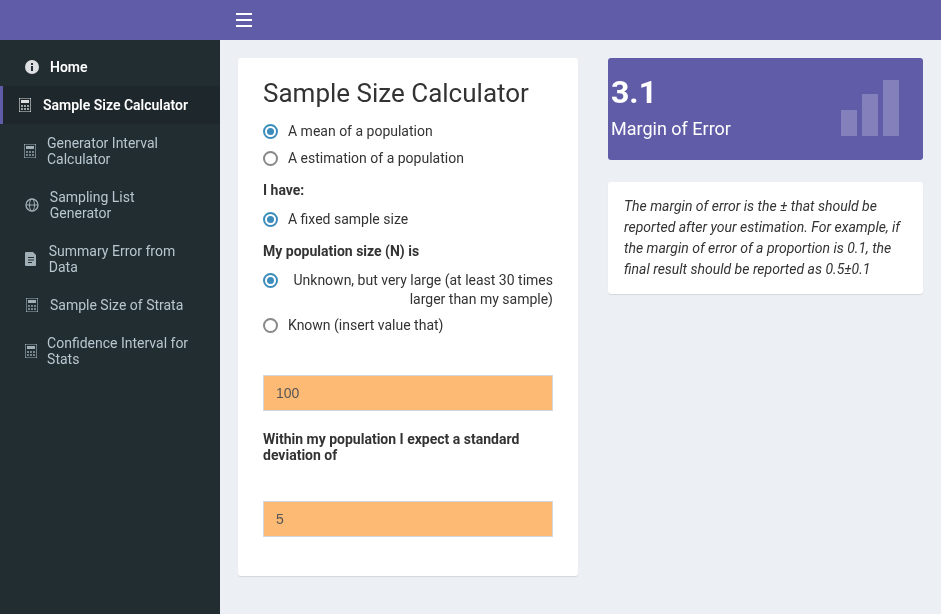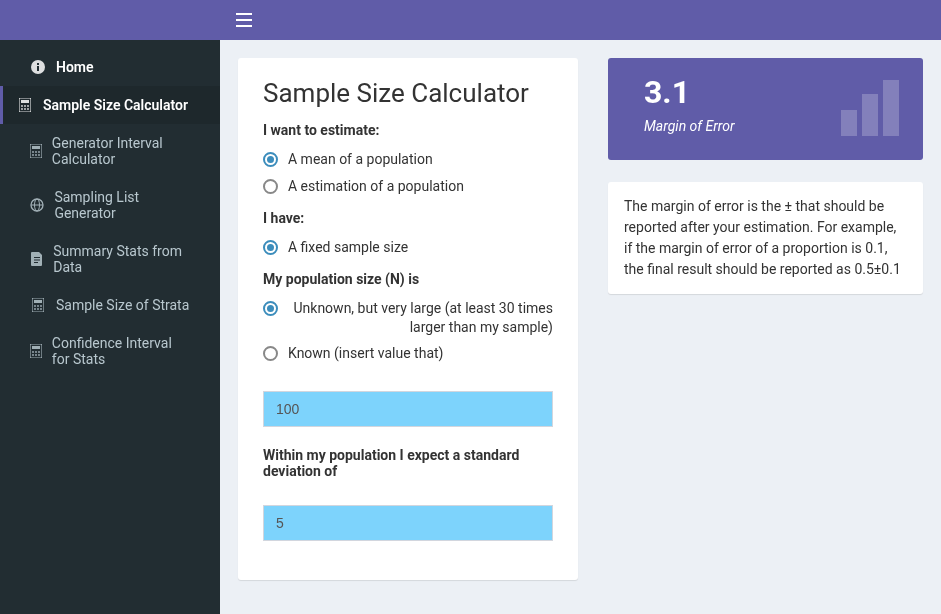--- a/index.html
+++ b/index.html
@@ -38,21 +38,21 @@
     position: absolute;
     left: 0; top: 40px;
     width: 220px;
     height: 574px;
     background: #222d32;
     padding-top: 8px;
   }
   .sidebar-item {
     display: flex;
     align-items: center;
-    padding: 11px 28px;
+    padding: 11px 22px;
     color: #b8c7ce;
     font-size: 14px;
     cursor: pointer;
   }
   .sidebar-item.home { color: #fff; font-weight: 600; }
   .sidebar-item.active {
     background: #1e282c;
     color: #fff;
     border-left: 3px solid #605ca8;
     padding-left: 12px;
@@ -128,63 +128,63 @@
     font-size: 14px;
     color: #333;
     line-height: 1.35;
   }
   .input-box {
     width: 100%;
     border: 1px solid #d2d6de;
     padding: 9px 12px;
     font-size: 14px;
     color: #555;
-    background: #7dd3fc;
-    margin-top: 14px;
+    background: #fdba74;
+    margin-top: 26px;
     margin-bottom: 14px;
   }
   .right-col {
     width: 315px;
     display: flex;
     flex-direction: column;
     gap: 22px;
   }
   .stat-box {
     background: #605ca8;
     color: #fff;
     border-radius: 3px;
-    padding: 18px 20px 16px 36px;
+    padding: 18px 20px 16px 3px;
     position: relative;
     overflow: hidden;
     height: 102px;
   }
   .stat-value {
     font-size: 32px;
     font-weight: 700;
     line-height: 1;
     margin-bottom: 10px;
   }
   .stat-label {
-    font-size: 14px;
-    font-style: italic;
+    font-size: 18px;
   }
   .stat-icon {
     position: absolute;
     right: 18px;
     top: 14px;
     opacity: 0.22;
   }
   .info-card {
     background: #fff;
     border-radius: 3px;
     box-shadow: 0 1px 1px rgba(0,0,0,.1);
     padding: 14px 16px;
     font-size: 14px;
     color: #333;
     line-height: 1.5;
+    font-style: italic;
   }
 </style>
 </head>
 <body>
 
 <div class="topbar">
   <div class="topbar-left"></div>
   <div class="hamburger">
     <span>
       <svg width="16" height="14" viewBox="0 0 16 14">
@@ -249,21 +249,21 @@
   </div>
   <div class="sidebar-item">
     <span class="icon">
       <svg width="12" height="14" viewBox="0 0 12 14">
           <path d="M1 0 h7 l3 3 v10 a1 1 0 0 1 -1 1 h-9 a1 1 0 0 1 -1 -1 v-12 a1 1 0 0 1 1 -1 z" fill="#b8c7ce"></path>
           <rect x="3" y="5" width="6" height="1" fill="#222d32"></rect>
           <rect x="3" y="7.5" width="6" height="1" fill="#222d32"></rect>
           <rect x="3" y="10" width="4" height="1" fill="#222d32"></rect>
         </svg>
     </span>
-    <span>Summary Stats from Data</span>
+    <span>Summary Error from Data</span>
   </div>
   <div class="sidebar-item">
     <span class="icon">
       <svg width="12" height="14" viewBox="0 0 12 14">
           <rect x="0" y="0" width="12" height="14" rx="1" fill="none" stroke="#b8c7ce" stroke-width="1.2"></rect>
           <rect x="2" y="2" width="8" height="3" fill="#b8c7ce"></rect>
           <circle cx="3" cy="8" r="0.9" fill="#b8c7ce"></circle>
           <circle cx="6" cy="8" r="0.9" fill="#b8c7ce"></circle>
           <circle cx="9" cy="8" r="0.9" fill="#b8c7ce"></circle>
           <circle cx="3" cy="11" r="0.9" fill="#b8c7ce"></circle>
@@ -288,21 +288,20 @@
     </span>
     <span>Confidence Interval for Stats</span>
   </div>
 </div>
 
 <div class="content">
   <div class="row">
     <div class="card form-card">
       <h1>Sample Size Calculator</h1>
 
-      <div class="section-label">I want to estimate:</div>
       <div class="radio-group">
         <div class="radio-row">
           <span class="radio checked"></span>
           <span class="radio-label">A mean of a population</span>
         </div>
         <div class="radio-row">
           <span class="radio"></span>
           <span class="radio-label">A estimation of a population</span>
         </div>
       </div>

